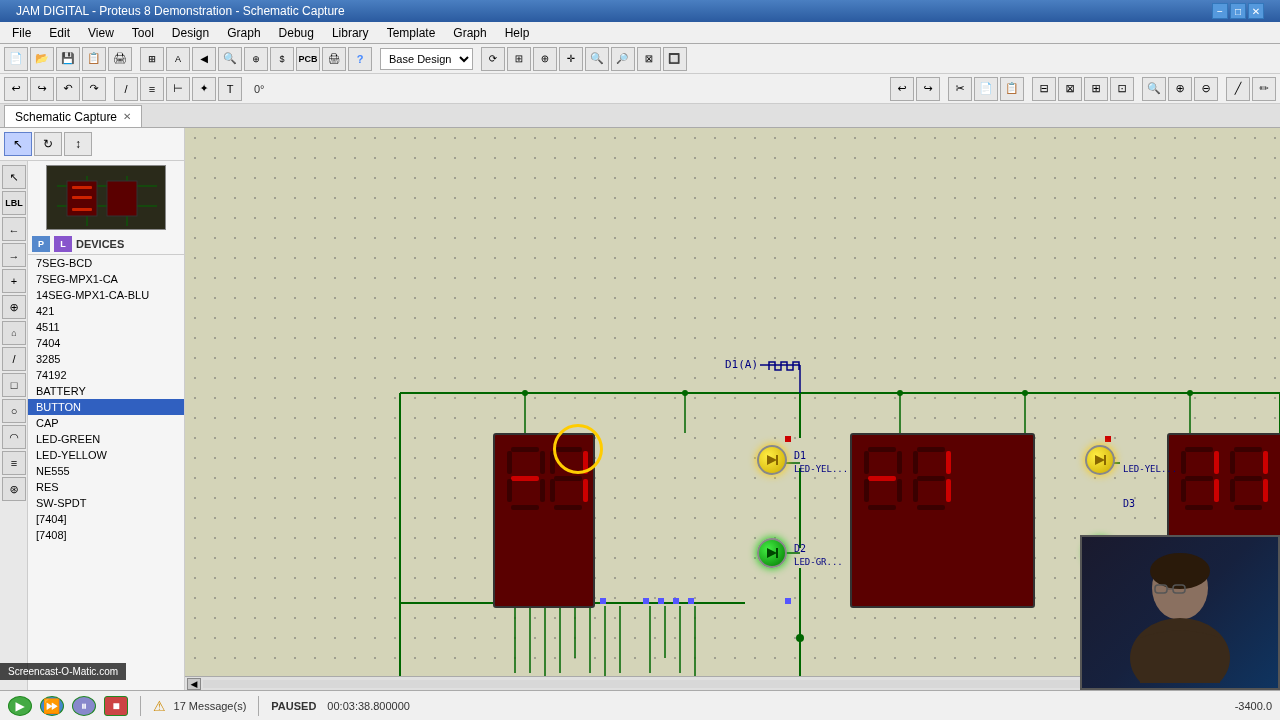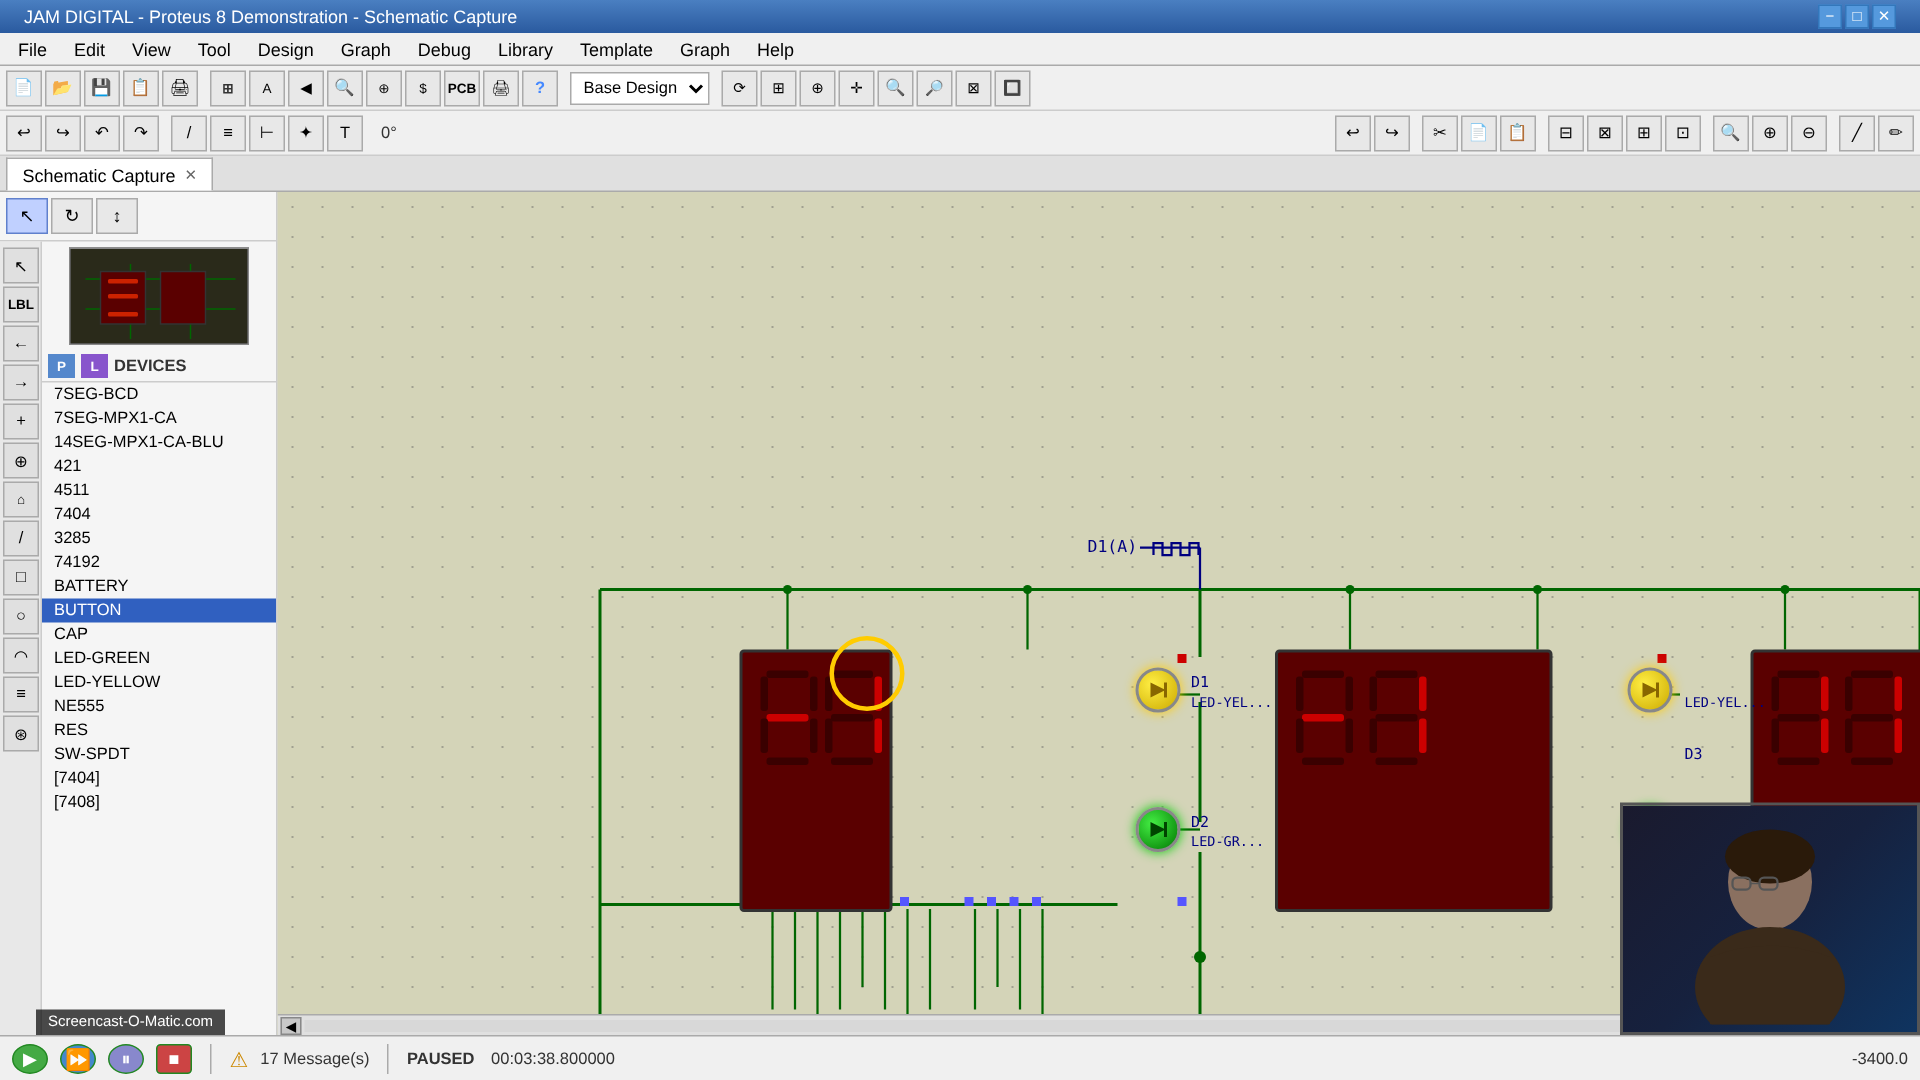--- a/index.html
+++ b/index.html
@@ -299,27 +299,26 @@
       width: 100%; height: 100%;
       background: linear-gradient(135deg, #1a1a2e, #16213e, #0f3460);
       display: flex; align-items: center; justify-content: center;
       color: #aaa;
       font-size: 11px;
     }
 
     
     #watermark {
       position: absolute;
-      bottom: 30px;
+      bottom: 40px;
       left: 0;
       background: rgba(0,0,0,0.7);
       color: white;
       font-size: 10px;
       padding: 3px 8px;
-      margin-left: 24px;
     }
 
     
     #hscroll {
       height: 14px;
       background: #e0e0e0;
       border-top: 1px solid #aaa;
       display: flex;
       align-items: center;
       padding: 0 2px;

